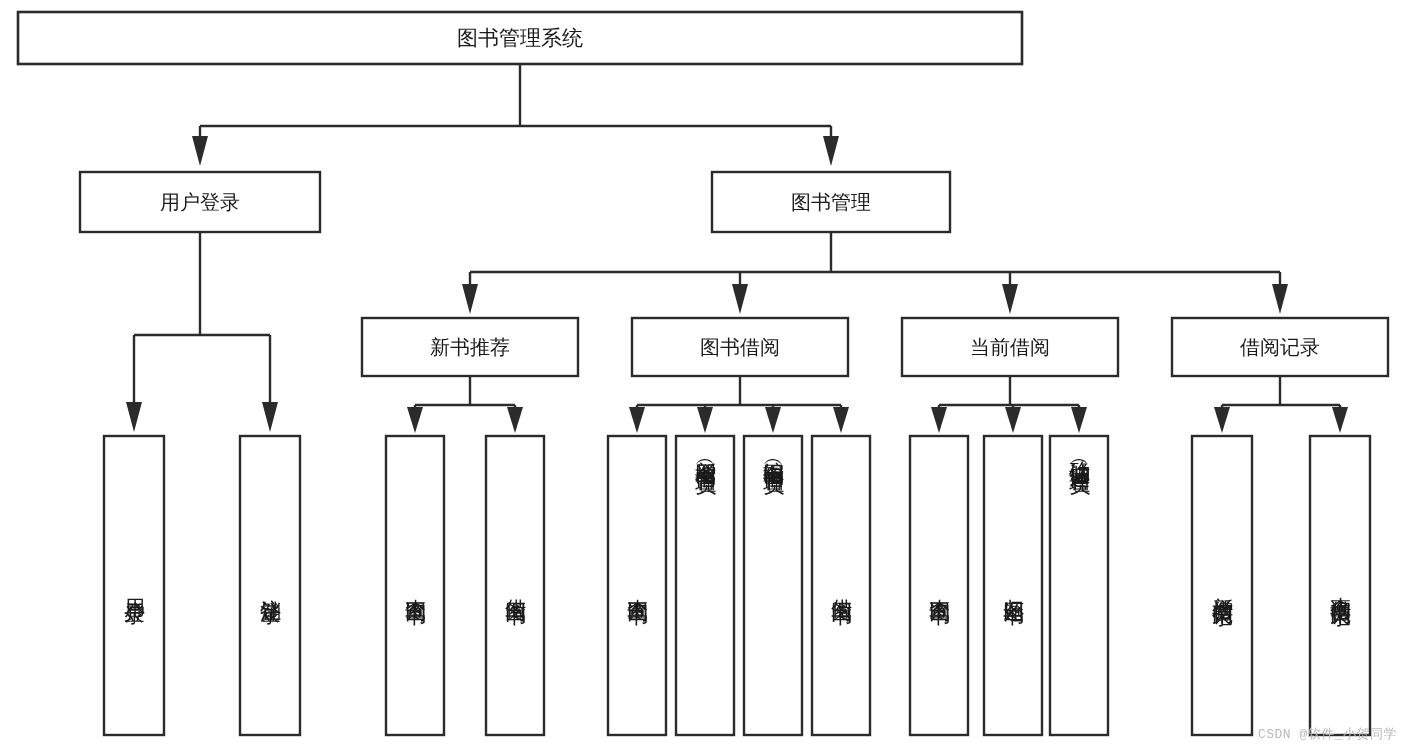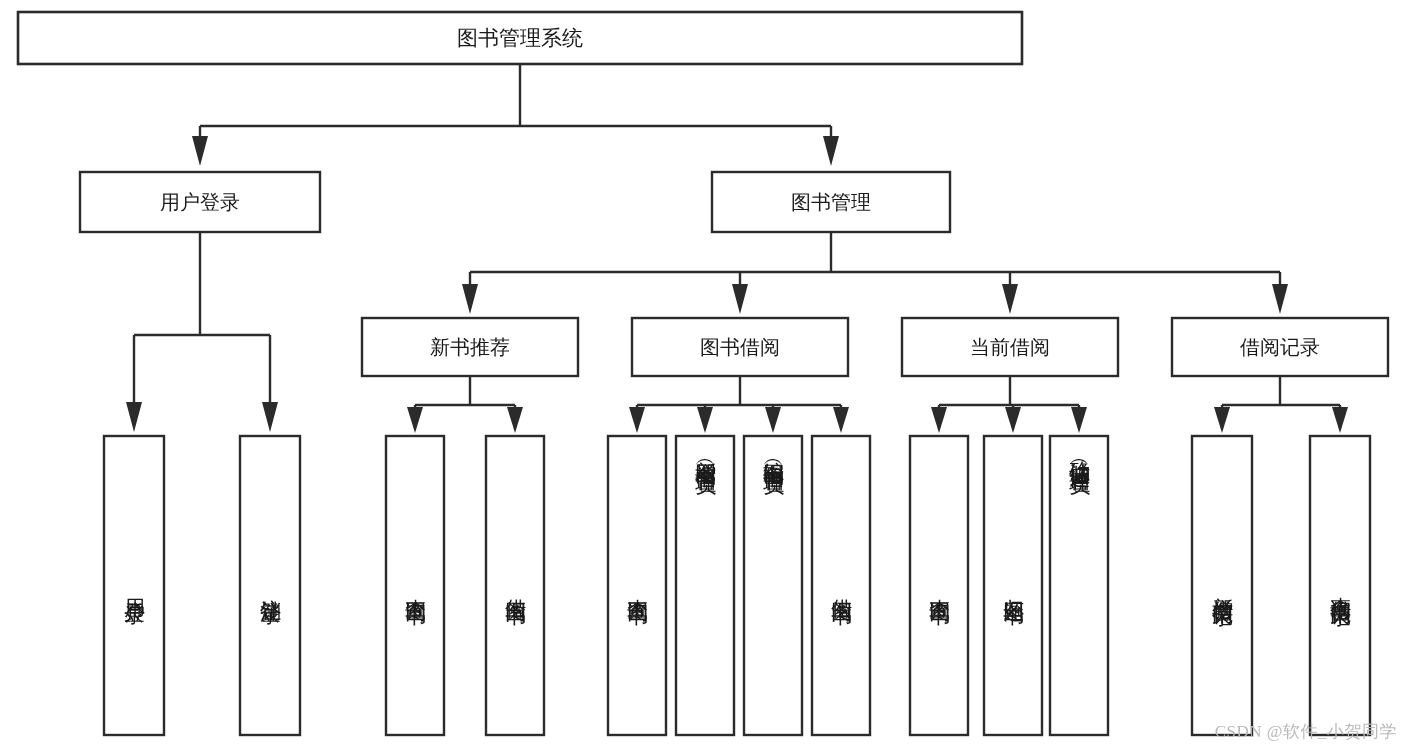--- a/index.html
+++ b/index.html
@@ -77,22 +77,22 @@
     line-height: 1.12;
     letter-spacing: 2px;
     color: #1a1a1a;
     text-align: center;
     white-space: nowrap;
   }
   .watermark {
     position: absolute;
     right: 8px;
     bottom: 4px;
-    font-family: Liberation Serif, serif;
-    font-size: 17px;
+    font-family: Liberation Mono, monospace;
+    font-size: 13px;
     color: #b9b9b9;
     letter-spacing: 0.5px;
     white-space: nowrap;
   }
 </style>
 </head>
 <body>
 
 <div id="diagram-root">
 

